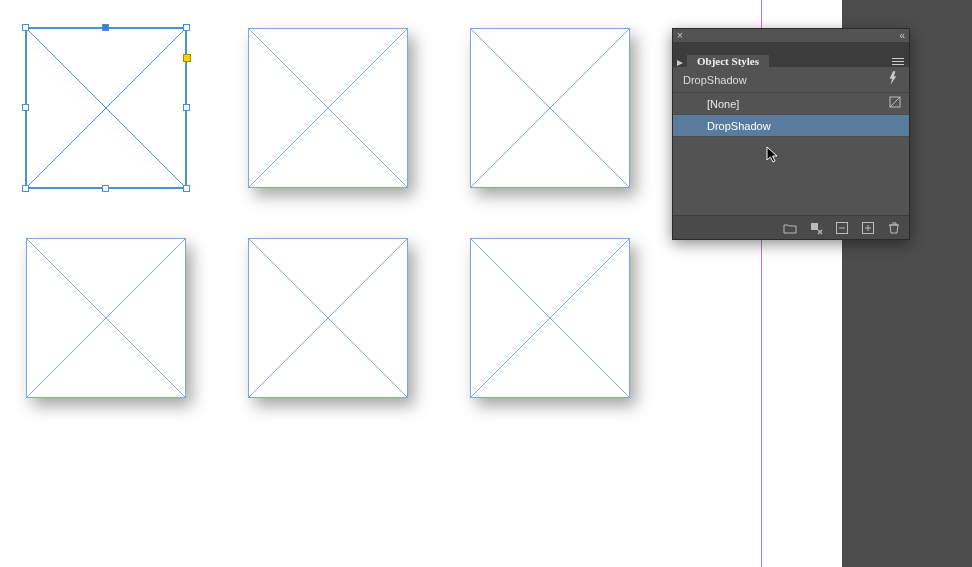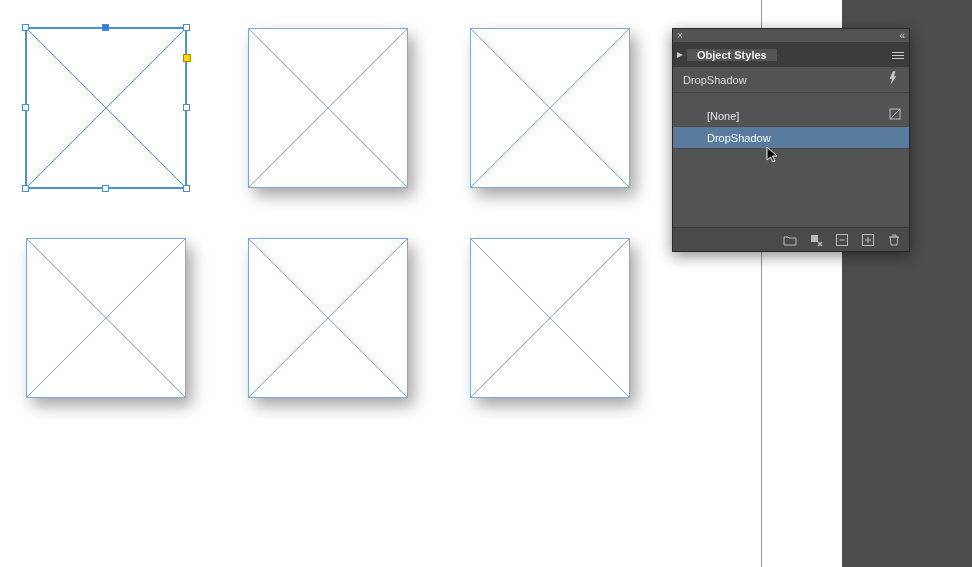--- a/index.html
+++ b/index.html
@@ -77,23 +77,24 @@
   .panel-chrome {
     height: 14px;
     background:#535353;
     border-bottom:1px solid #3b3b3b;
     display:flex; align-items:center;
     padding: 0 4px;
     justify-content:space-between;
   }
   .panel-chrome .x, .panel-chrome .grip { color:#c8c8c8; font-size:10px; line-height:10px; cursor:pointer; }
   .tabbar {
-    display:flex; align-items:center;
+    display:flex; align-items:flex-end;
     background:#3c3c3c;
     height: 24px;
+    font-family: Liberation Serif, serif;
   }
   .expander {
     width:14px; display:flex; align-items:center; justify-content:center;
     color:#c8c8c8; font-size:10px;
   }
   .tab {
     background:#535353;
     padding:0 10px;
     display:flex; align-items:center;
     font-weight:bold;
@@ -107,21 +108,21 @@
   }
   .burger { display:inline-block; width:12px; }
   .burger span{display:block;height:1px;background:#ccc;margin:2px 0;}
   .applied-row {
     display:flex; align-items:center;
     justify-content:space-between;
     padding:4px 8px 4px 10px;
     color:#ddd;
     border-bottom:1px solid #444;
   }
-  .style-list { max-height: 160px; margin-top: 12px; }
+  .style-list { max-height: 160px; }
   .style-row {
     display:flex; align-items:center;
     height:22px;
     padding-left:34px; padding-right:6px;
     justify-content:space-between;
     color:#e8e8e8;
     border-bottom:1px solid #4b4b4b;
   }
   .style-row.selected {
     background:#597b9e;

